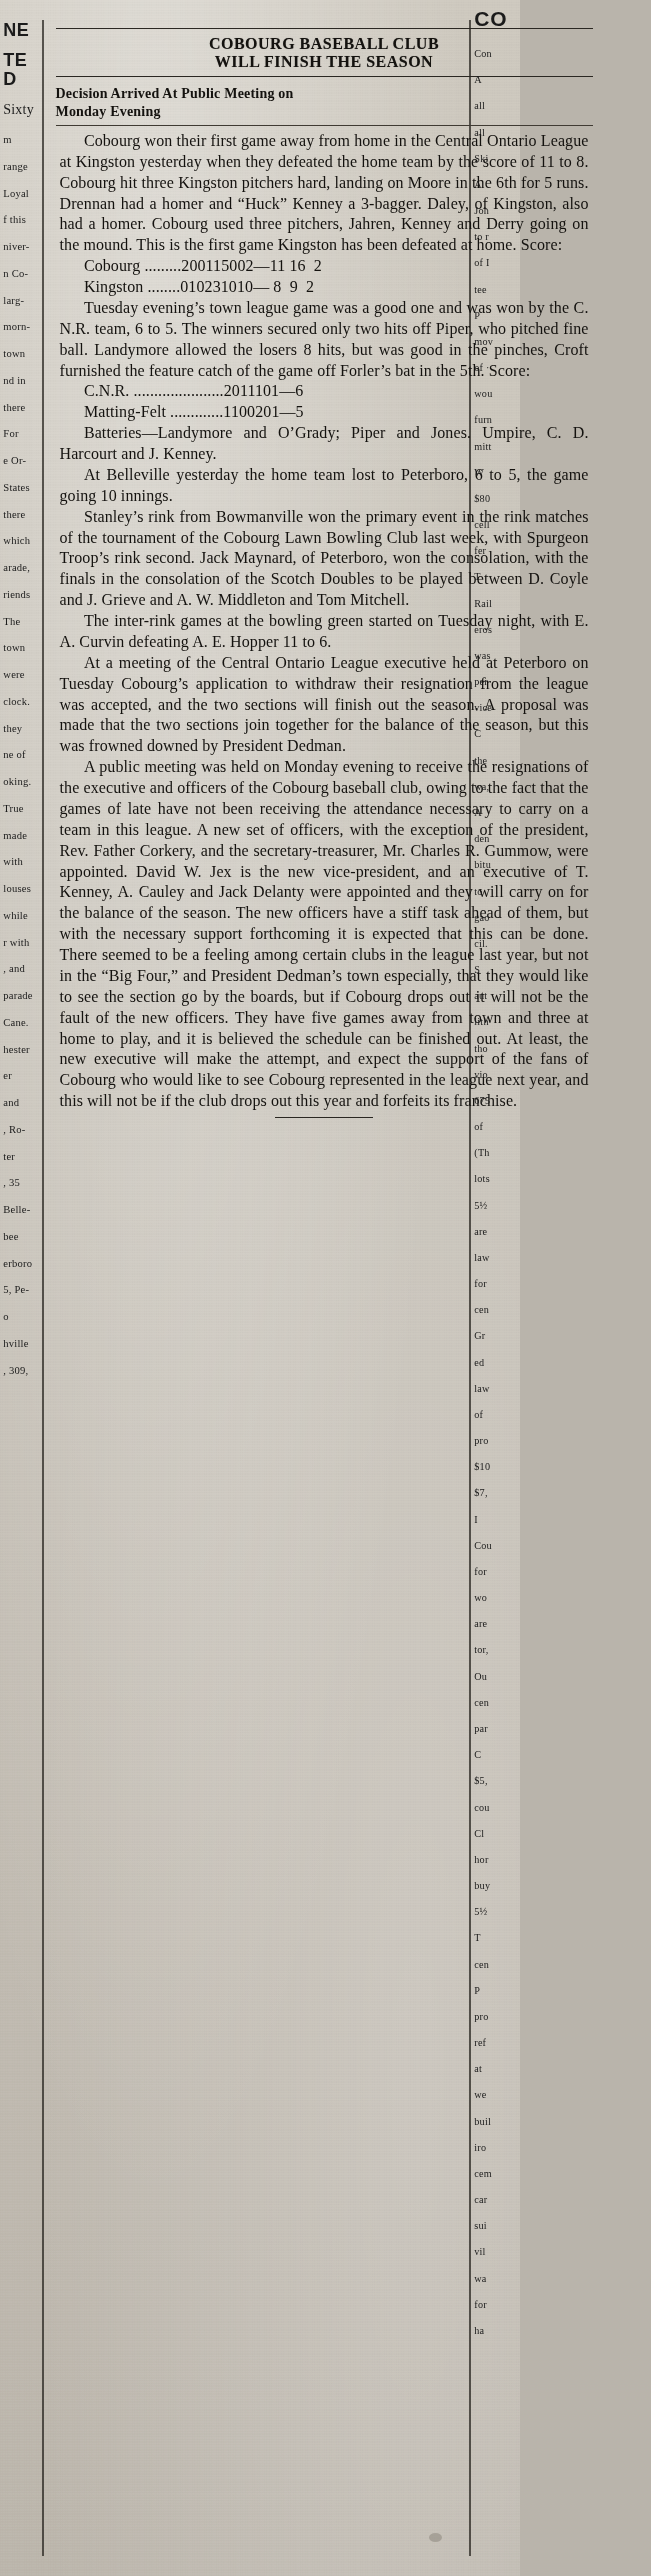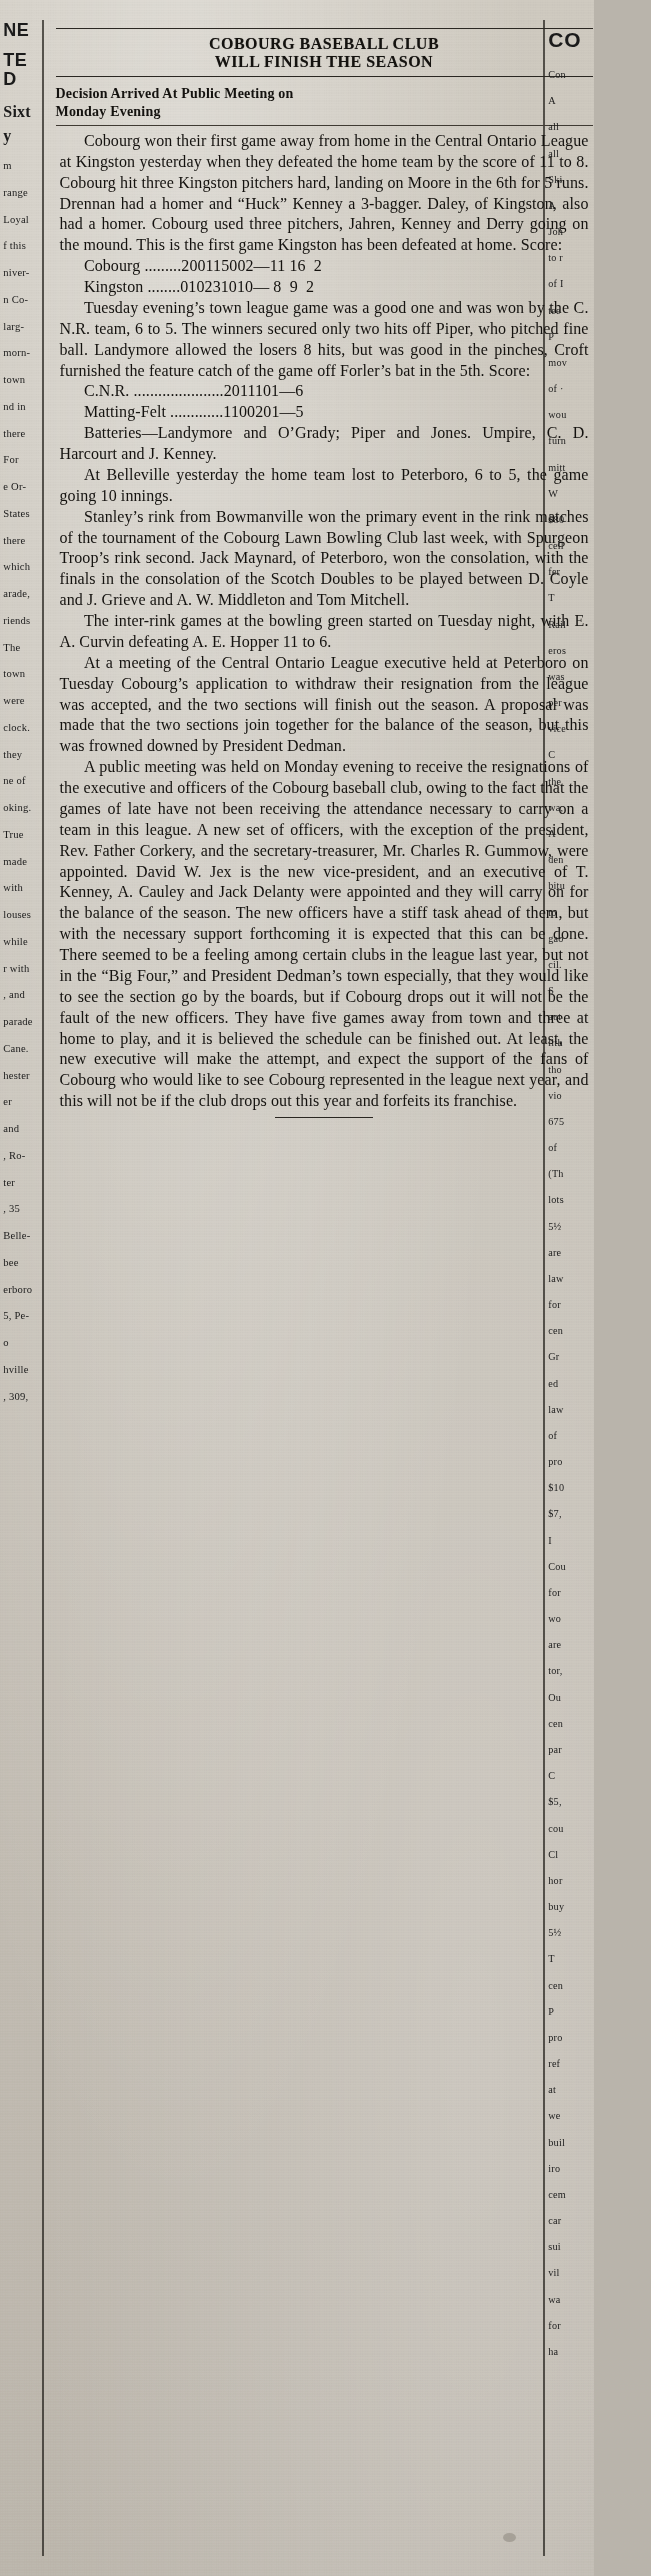--- a/index.html
+++ b/index.html
@@ -8,21 +8,21 @@
     background: #b9b4ab;
   }
   body {
     width: 651px;
     height: 2576px;
     font-family: "Liberation Serif", serif;
     overflow: hidden;
   }
   .page {
     position: relative;
-    width: 594px;
+    width: 520px;
     height: 2576px;
     background: #5eead4;
   }
   
   .paper {
     position: absolute;
     inset: 0;
     background:
       radial-gradient(ellipse at 30% 10%, rgba(255,255,255,0.35), rgba(255,255,255,0) 60%),
       radial-gradient(ellipse at 80% 80%, rgba(255,255,255,0.20), rgba(255,255,255,0) 65%),
@@ -48,21 +48,21 @@
     overflow: hidden;
     color: #1b1b1b;
     font-size: 10.6px;
     line-height: 1.45;
     padding: 0 3.3px;
     box-sizing: border-box;
   }
   .col-right {
     position: absolute;
     right: 0px;
-    top: 29px;
+    top: 8px;
     width: 49px;
     height: 2531px;
     overflow: hidden;
     color: #1b1b1b;
     font-size: 10.2px;
     line-height: 1.45;
     padding: 0 3.3px;
     box-sizing: border-box;
   }
   .edge-frag {
@@ -73,22 +73,22 @@
     word-break: break-word;
   }
   .edge-big {
     font-family: "Liberation Sans", sans-serif;
     font-weight: bold;
     font-size: 18px;
     letter-spacing: 0.4px;
     line-height: 1.05;
   }
   .edge-med {
-    font-weight: bold;
-    font-size: 16px;
+    font-weight: normal;
+    font-size: 14px;
   }
 
   
   .vrule {
     position: absolute;
     top: 19.5px;
     width: 1.6px;
     height: 2536px;
     background: #2a2722;
     opacity: 0.75;

